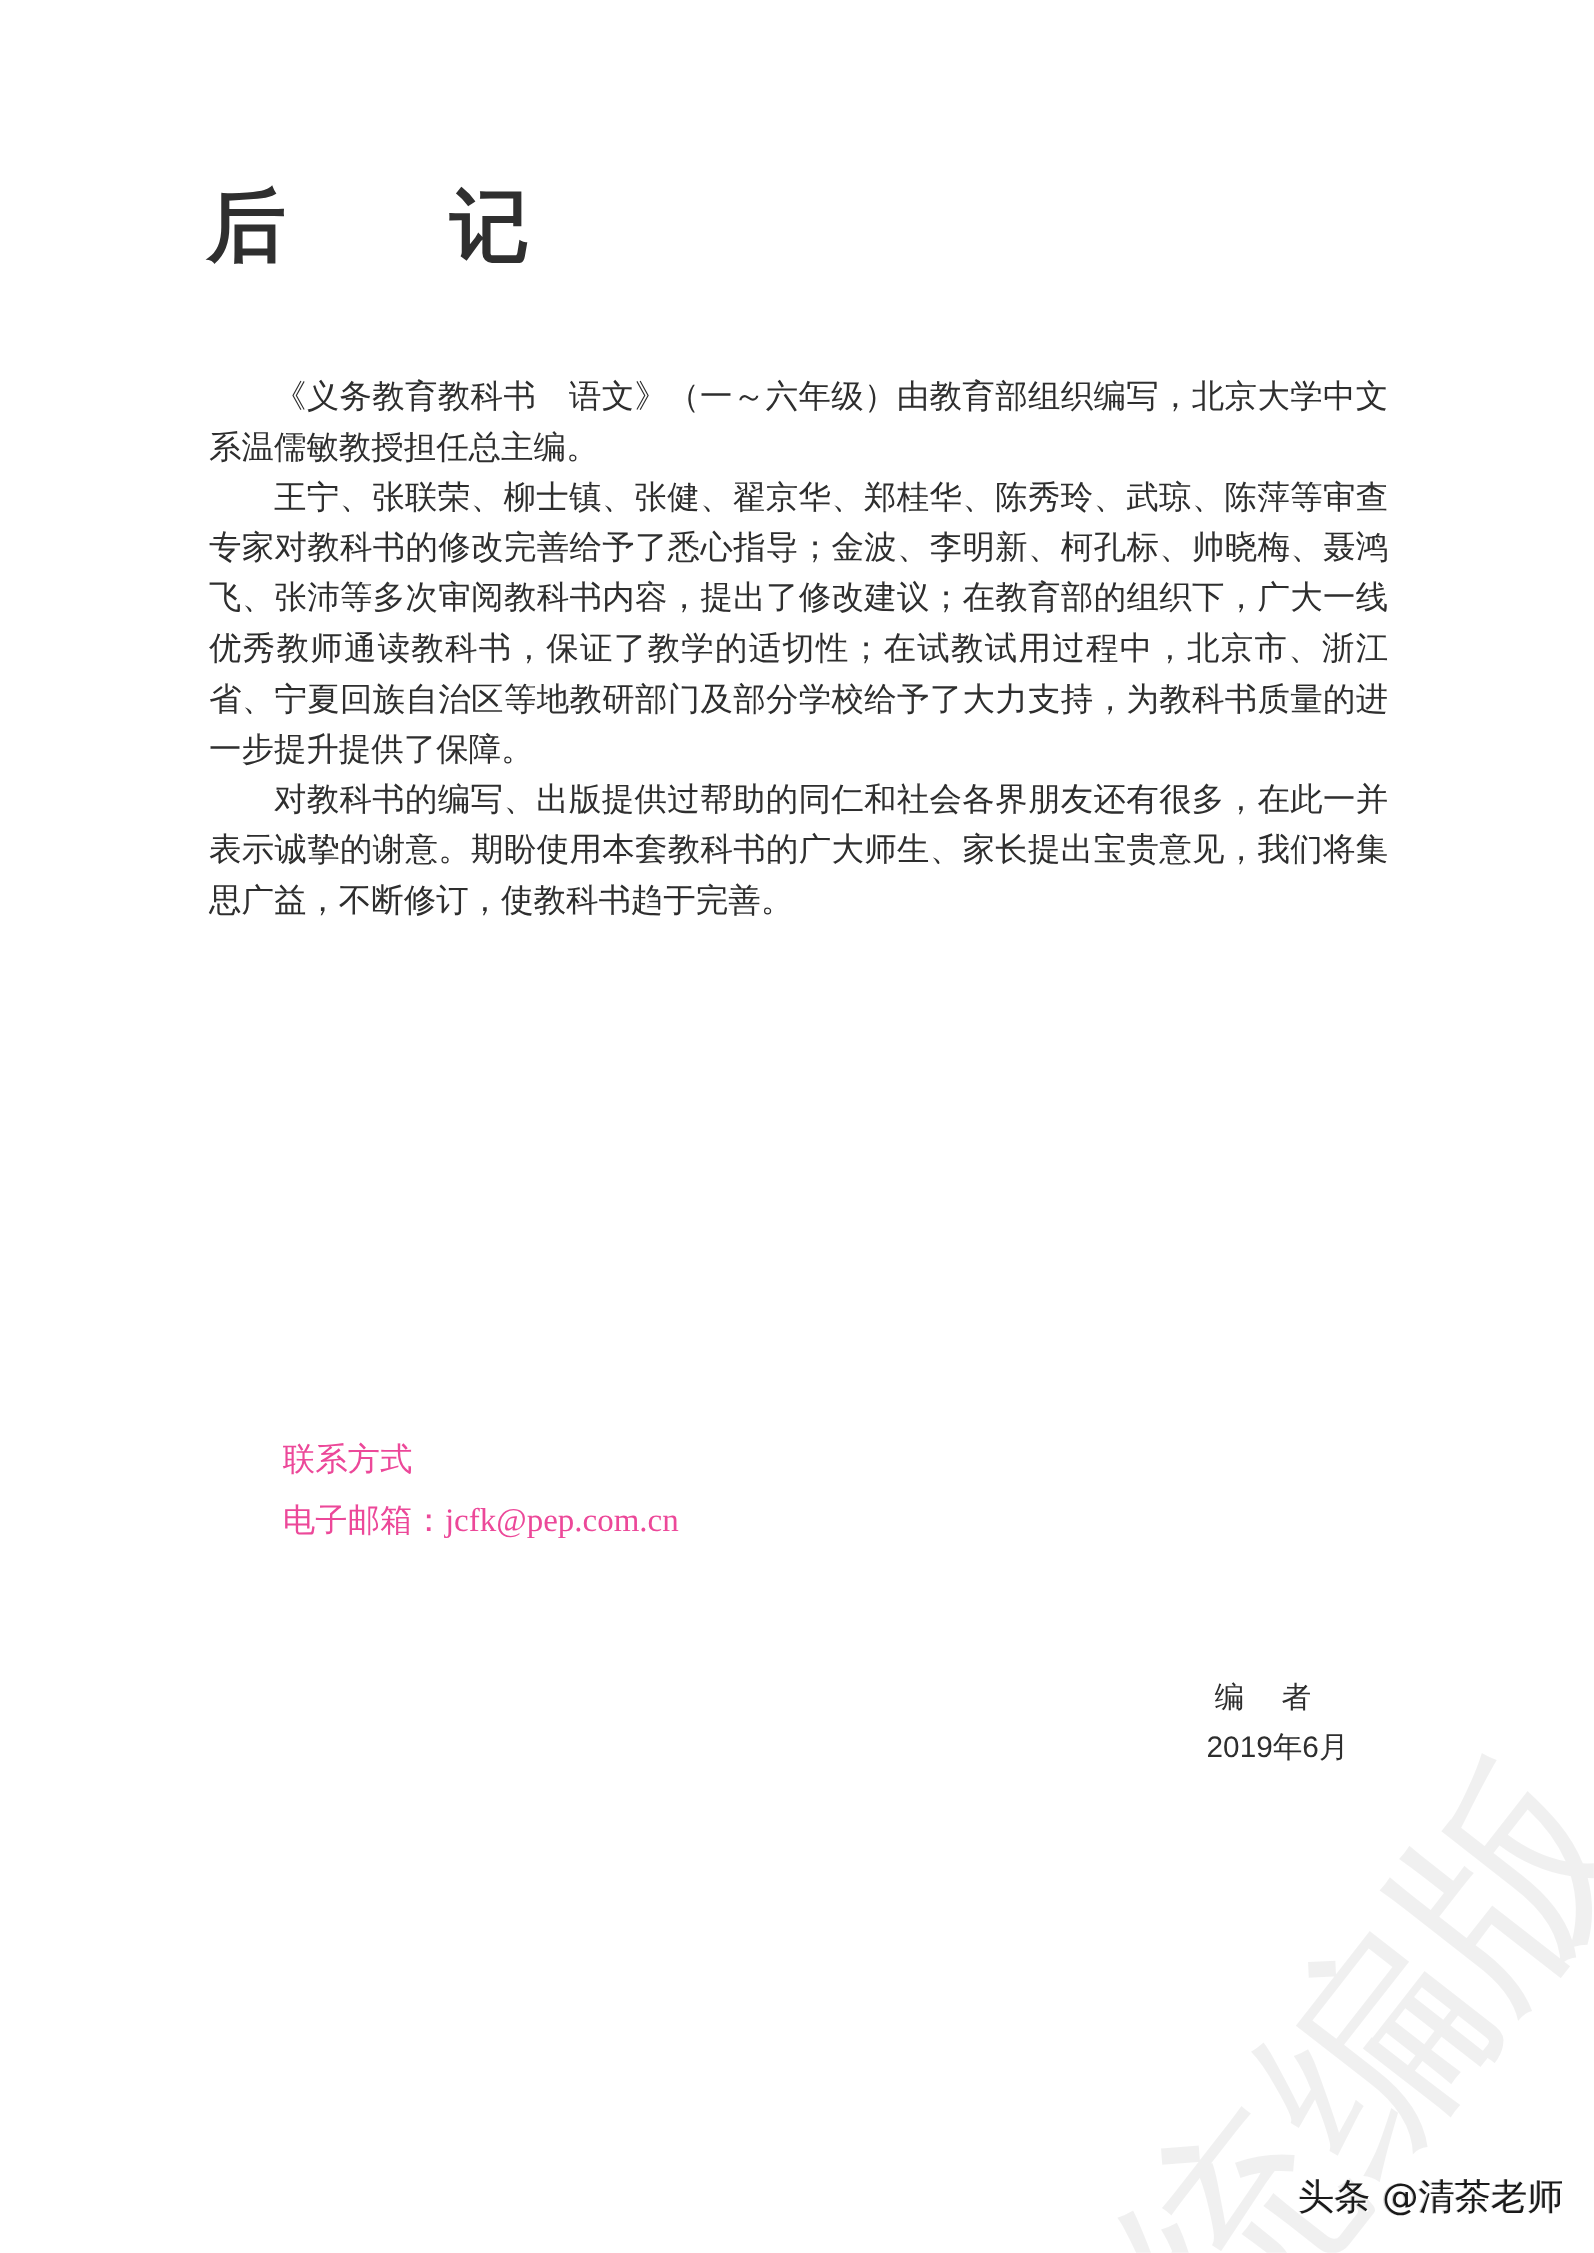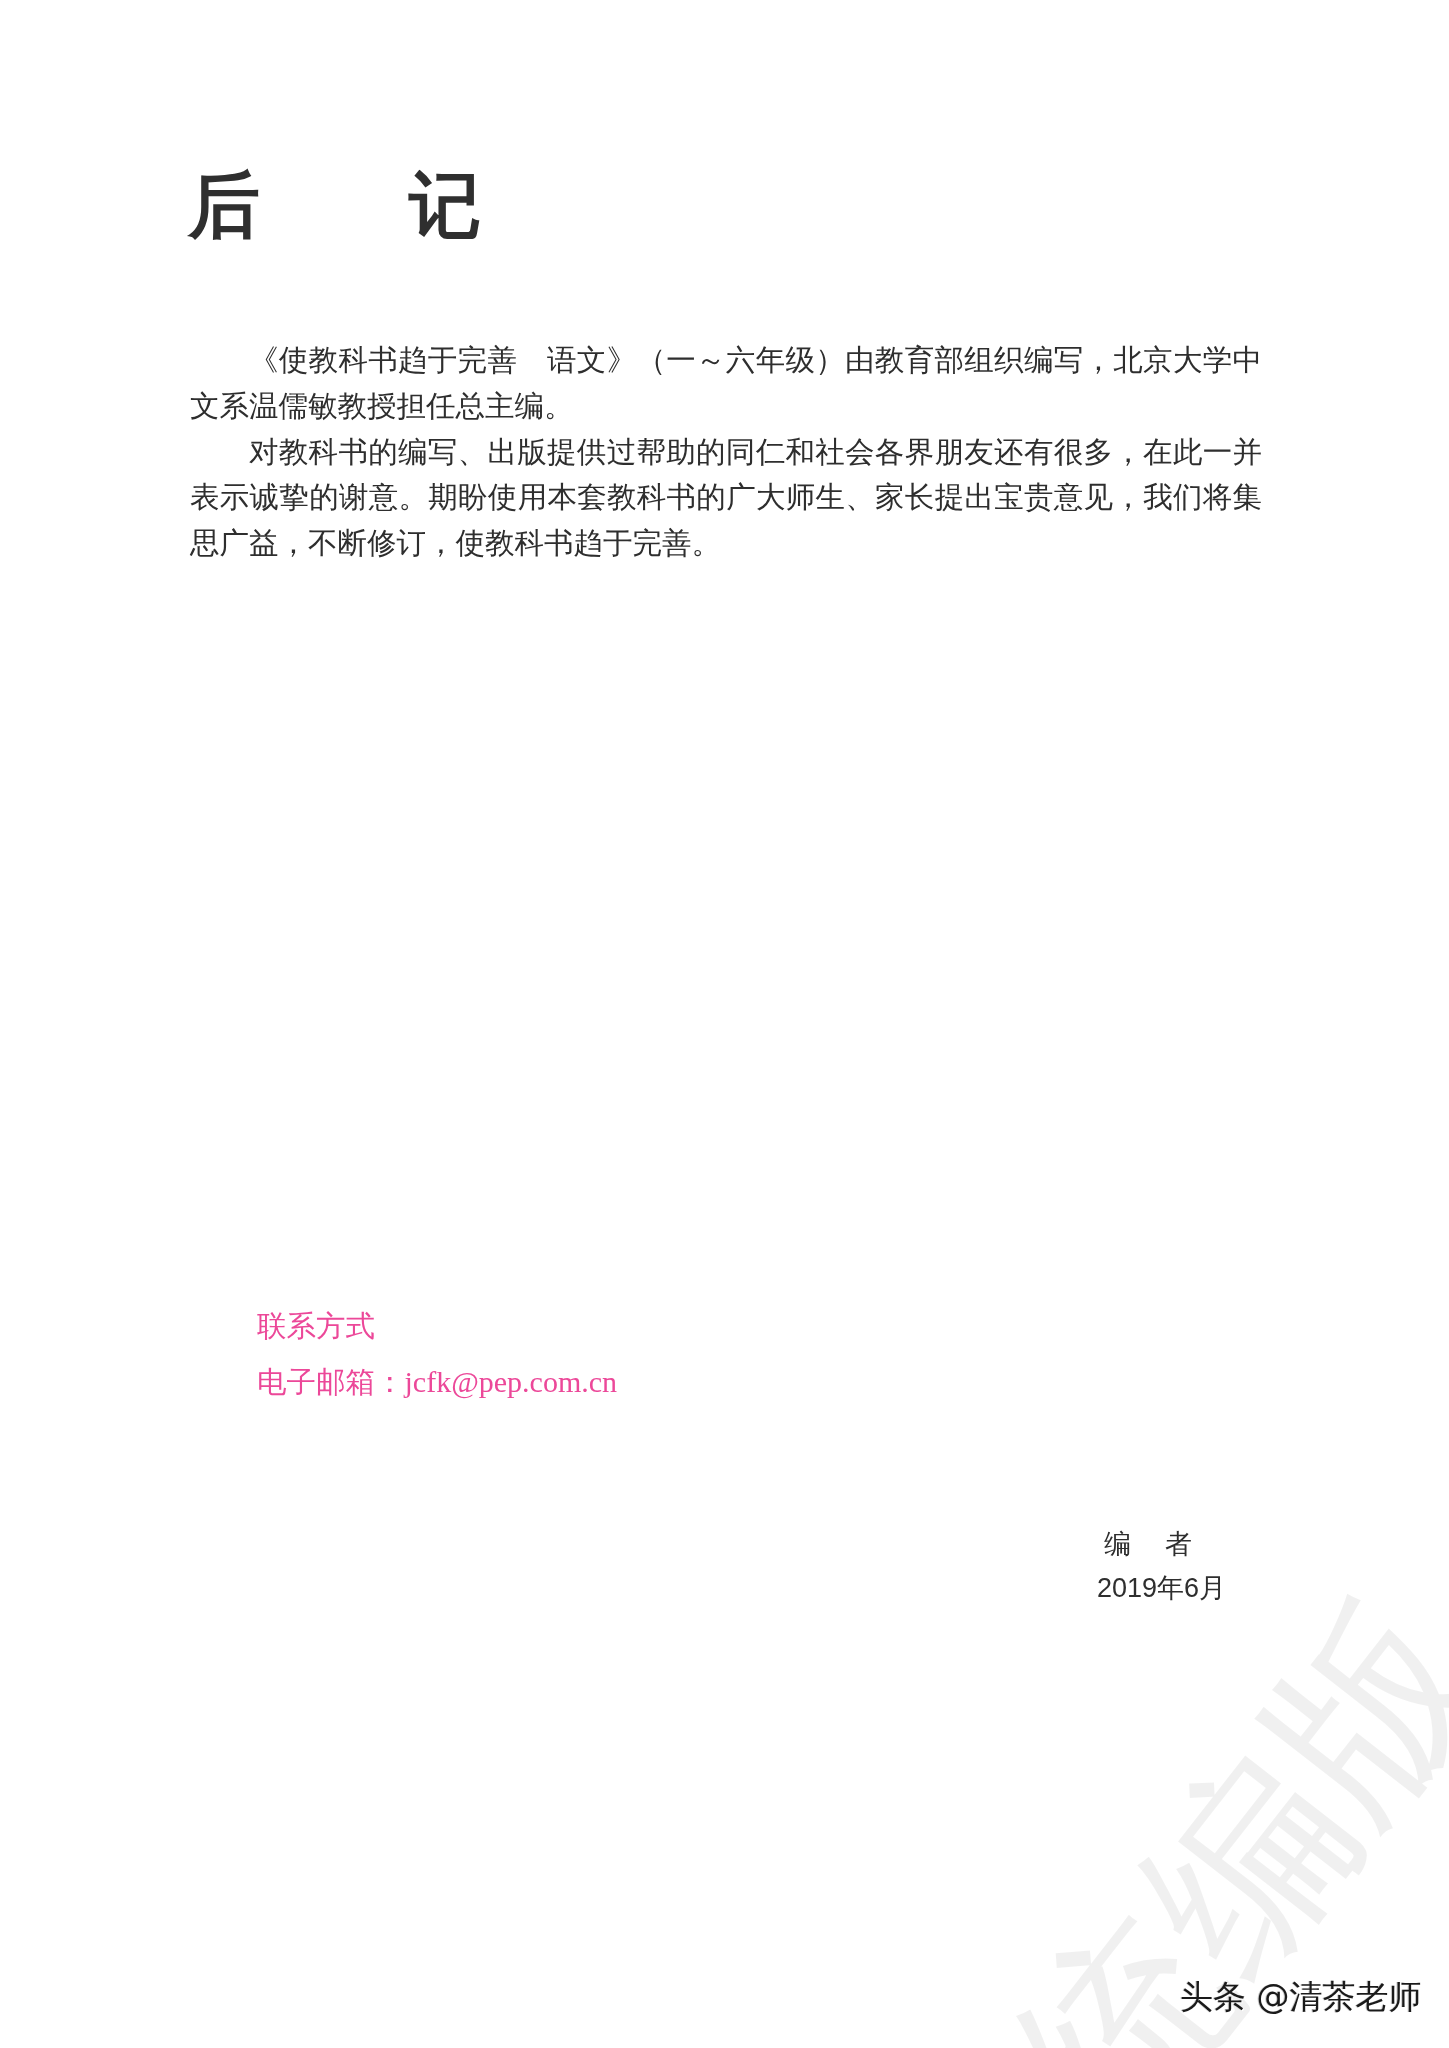--- a/index.html
+++ b/index.html
@@ -48,21 +48,22 @@
       text-shadow: 1px 1px 0 #ffffff, -1px 0 0 #cccccc;
       margin-left: 28px;
     }
   </style>
 </head>
 <body>
 
 <div class="title">后 记</div>
 
 <div class="body-text">
-  <p class="para">《使教科书趋于完善　语文》（一～六年级）由教育部组织编写，北京大学中文系温儒敏教授担任总主编。</p>
+  <p class="para">《义务教育教科书　语文》（一～六年级）由教育部组织编写，北京大学中文系温儒敏教授担任总主编。</p>
+  <p class="para">王宁、张联荣、柳士镇、张健、翟京华、郑桂华、陈秀玲、武琼、陈萍等审查专家对教科书的修改完善给予了悉心指导；金波、李明新、柯孔标、帅晓梅、聂鸿飞、张沛等多次审阅教科书内容，提出了修改建议；在教育部的组织下，广大一线优秀教师通读教科书，保证了教学的适切性；在试教试用过程中，北京市、浙江省、宁夏回族自治区等地教研部门及部分学校给予了大力支持，为教科书质量的进一步提升提供了保障。</p>
   <p class="para">对教科书的编写、出版提供过帮助的同仁和社会各界朋友还有很多，在此一并表示诚挚的谢意。期盼使用本套教科书的广大师生、家长提出宝贵意见，我们将集思广益，不断修订，使教科书趋于完善。</p>
 </div>
 
 <div class="contact">
   <div class="contact-row contact-heading">联系方式</div>
   <div class="contact-row"><span class="contact-label">电子邮箱：</span><span class="val">jcfk@pep.com.cn</span></div>
 </div>
 
 <div class="signature">
   <div class="sig-editor">编者</div>

